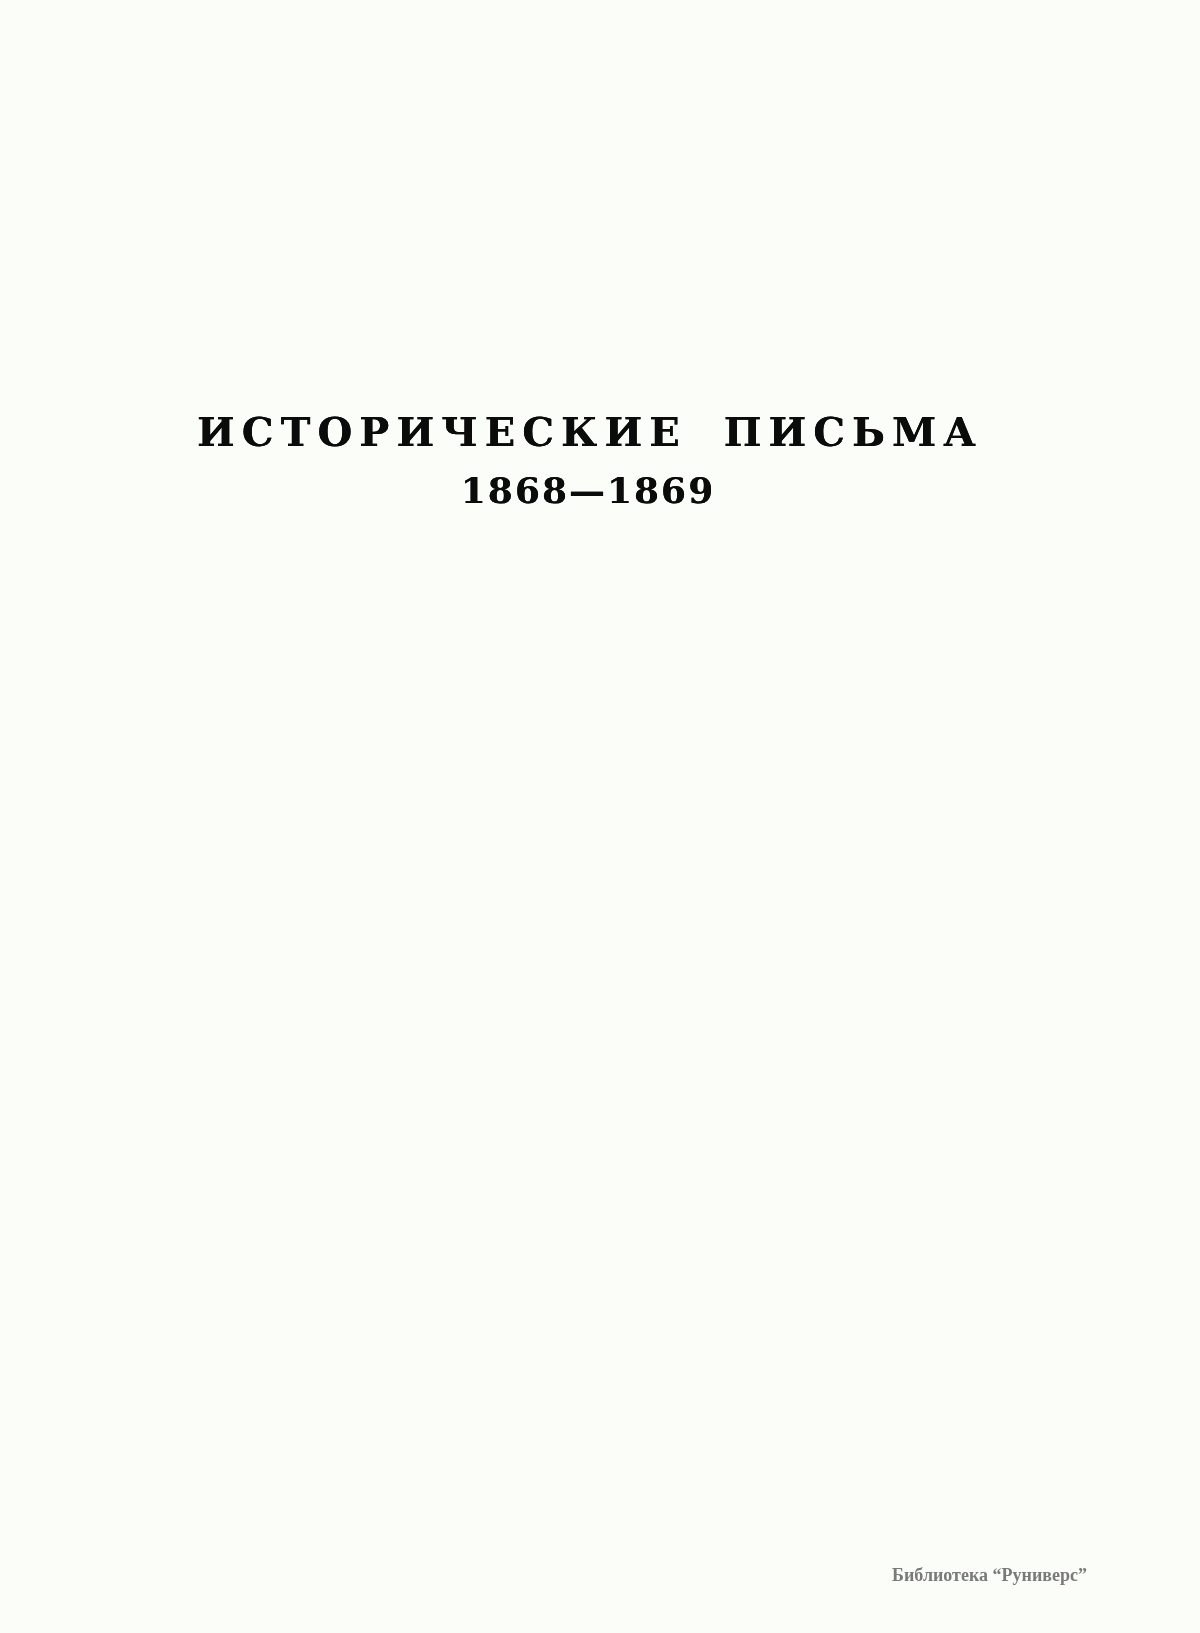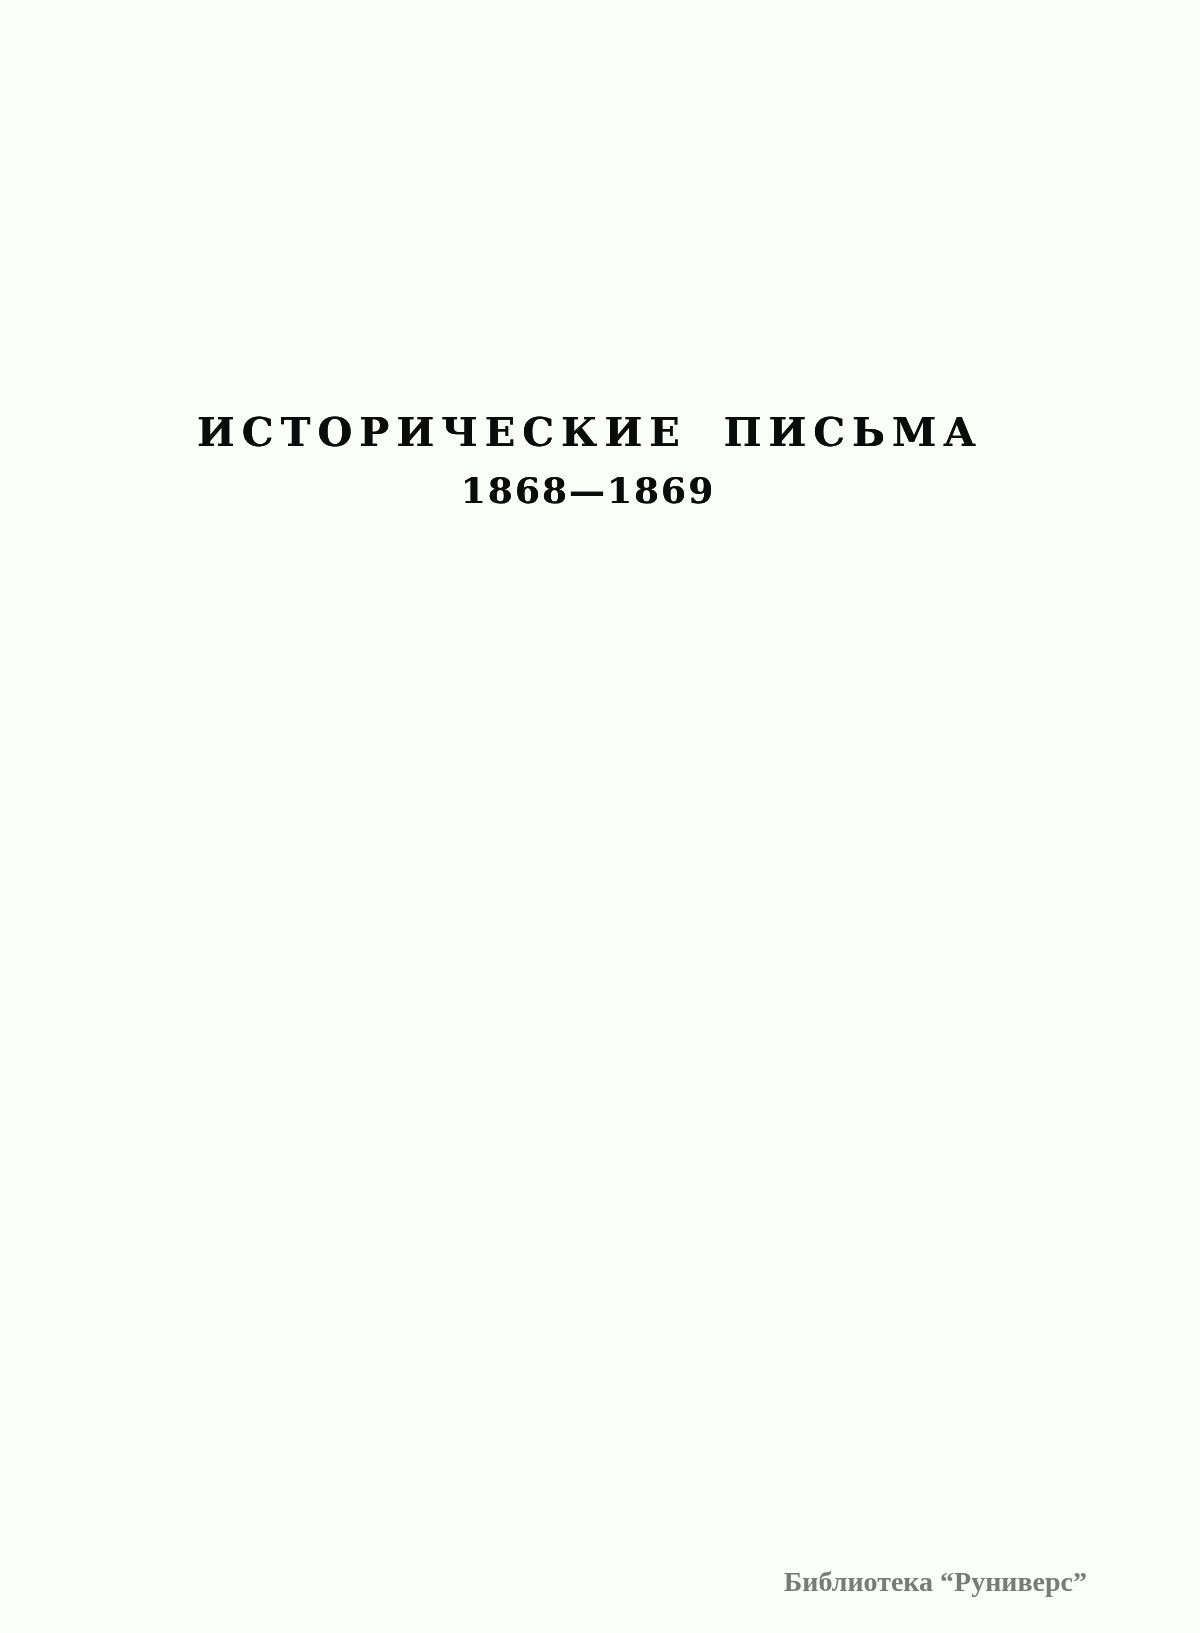--- a/index.html
+++ b/index.html
@@ -56,21 +56,21 @@
     color: var(--ink);
     white-space: nowrap;
     text-shadow: 0 0 0.4px var(--ink);
   }
   .watermark {
     position: absolute;
     top: 1565px;
     right: 113px;
     font-family: "Liberation Serif", "DejaVu Serif", serif;
     font-weight: bold;
-    font-size: 28px;
+    font-size: 18px;
     line-height: 1.2;
     color: var(--watermark);
     white-space: nowrap;
   }
 </style>
 </head>
 <body>
 
 <div class="page">
   <h1 class="title">ИСТОРИЧЕСКИЕ ПИСЬМА</h1>

